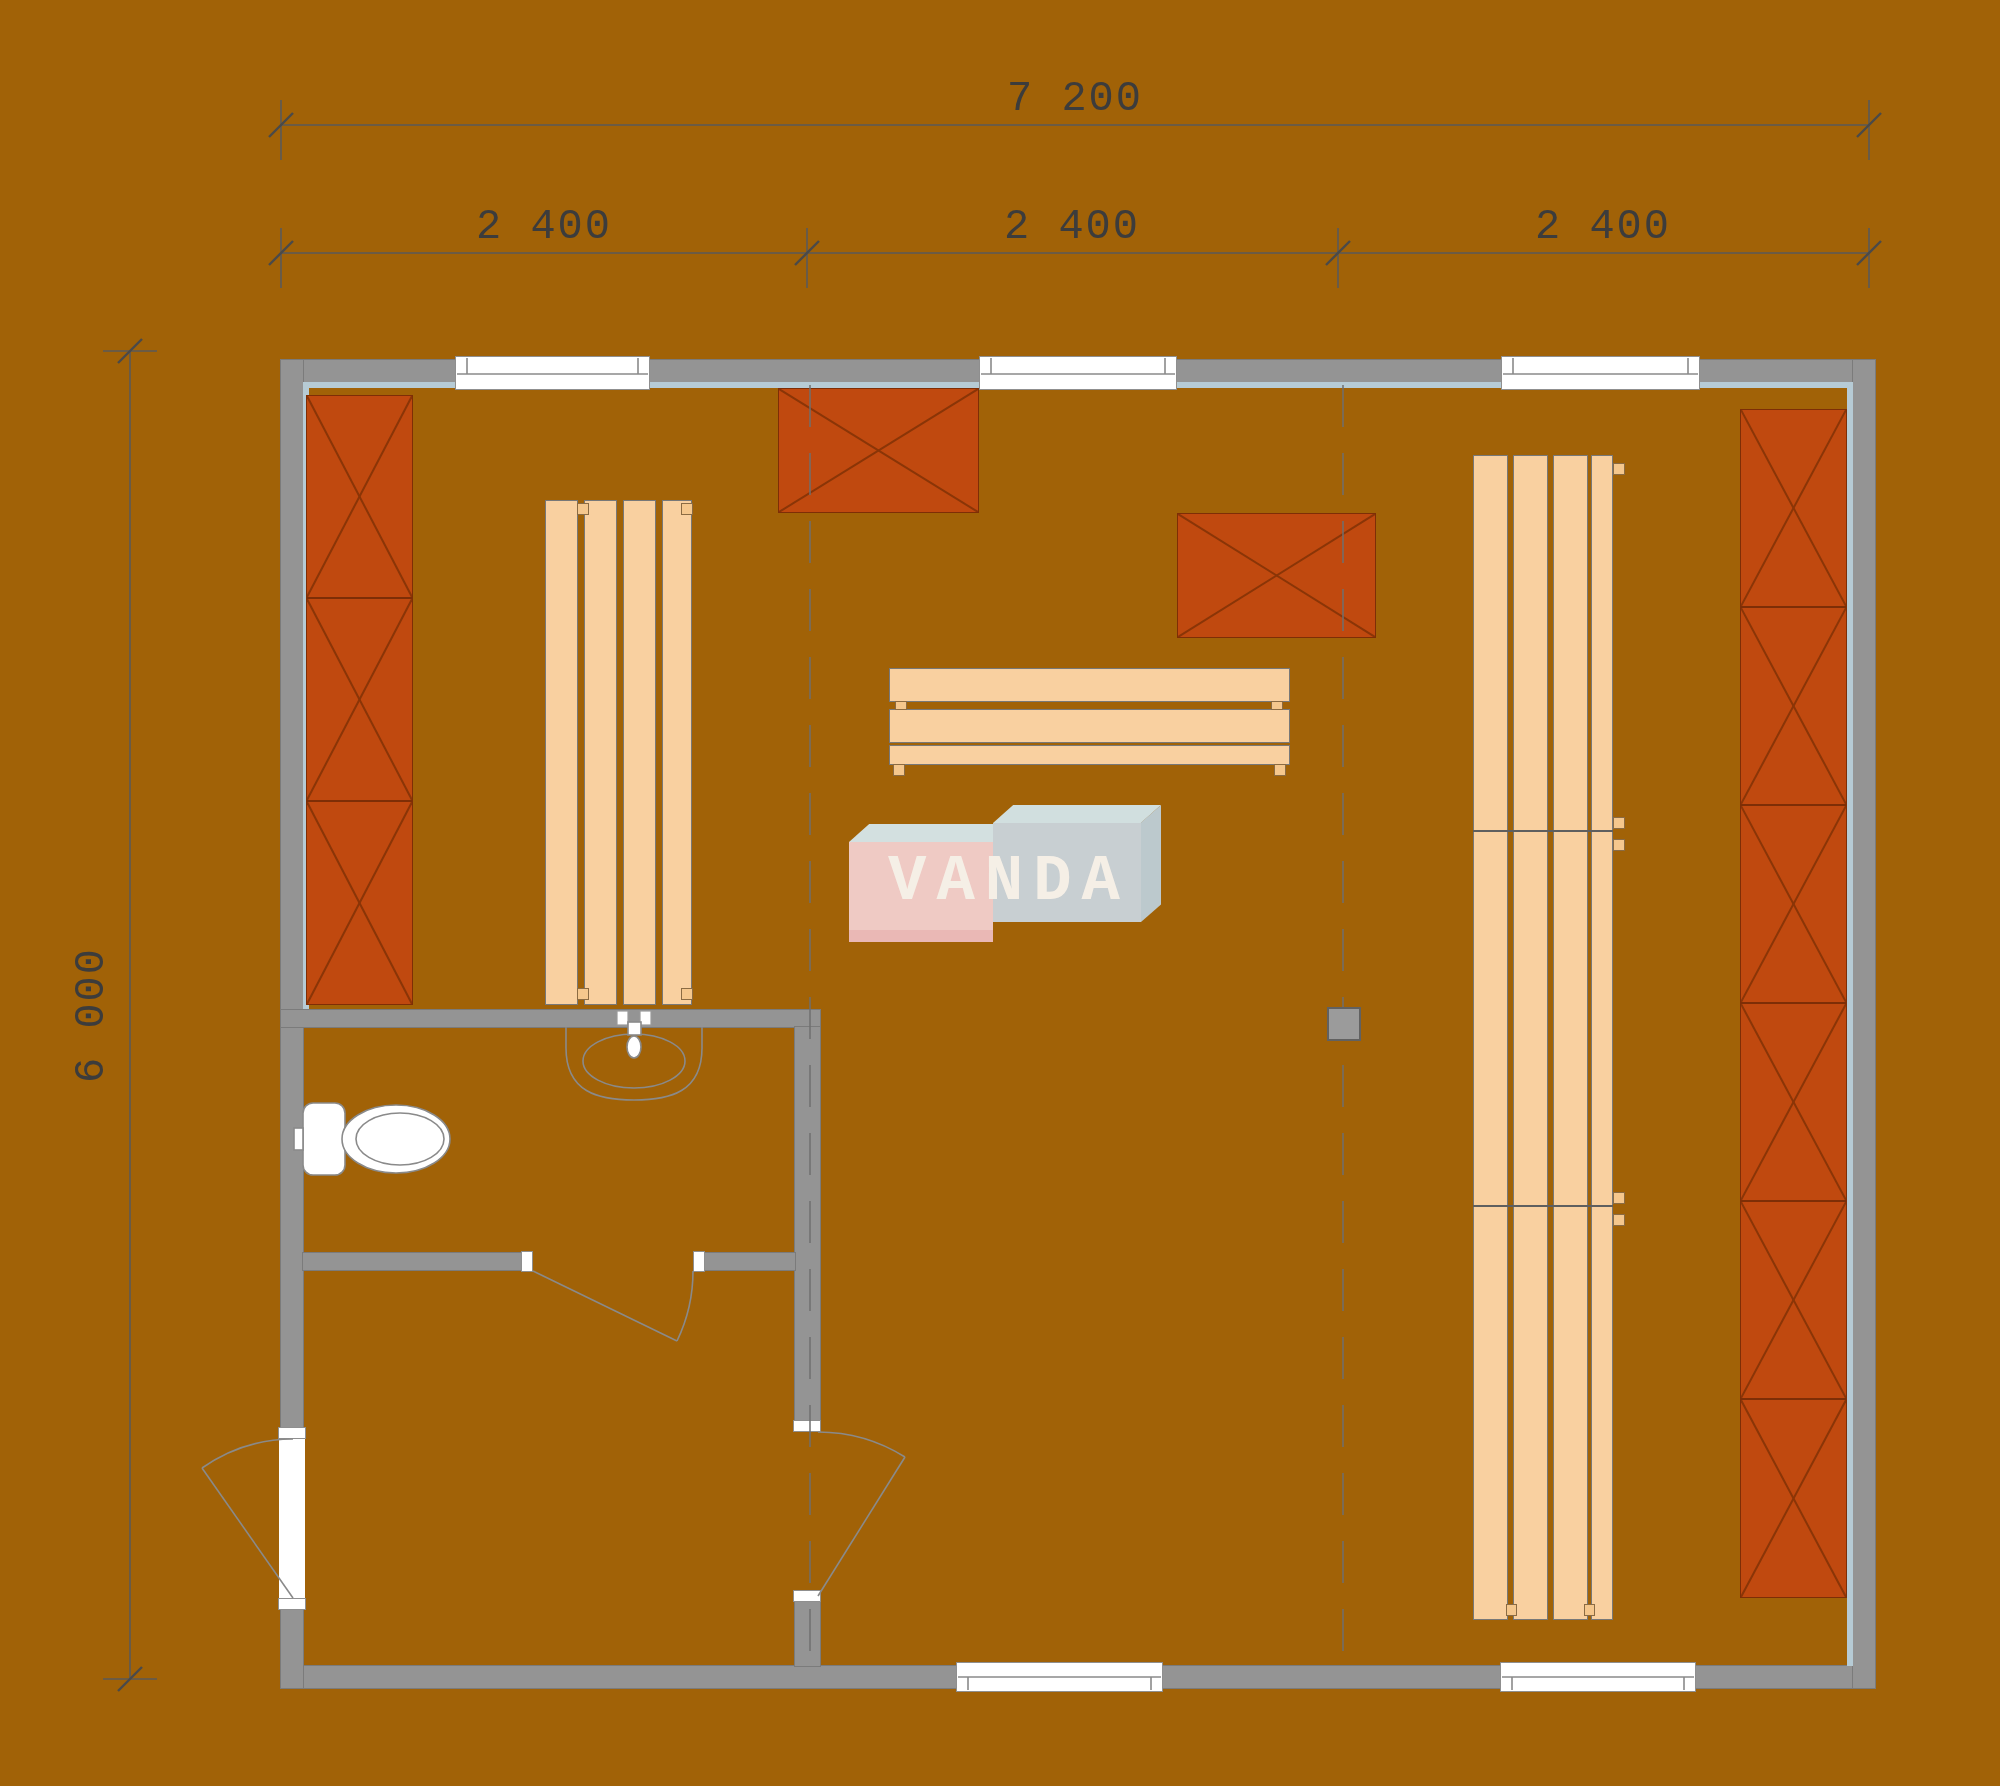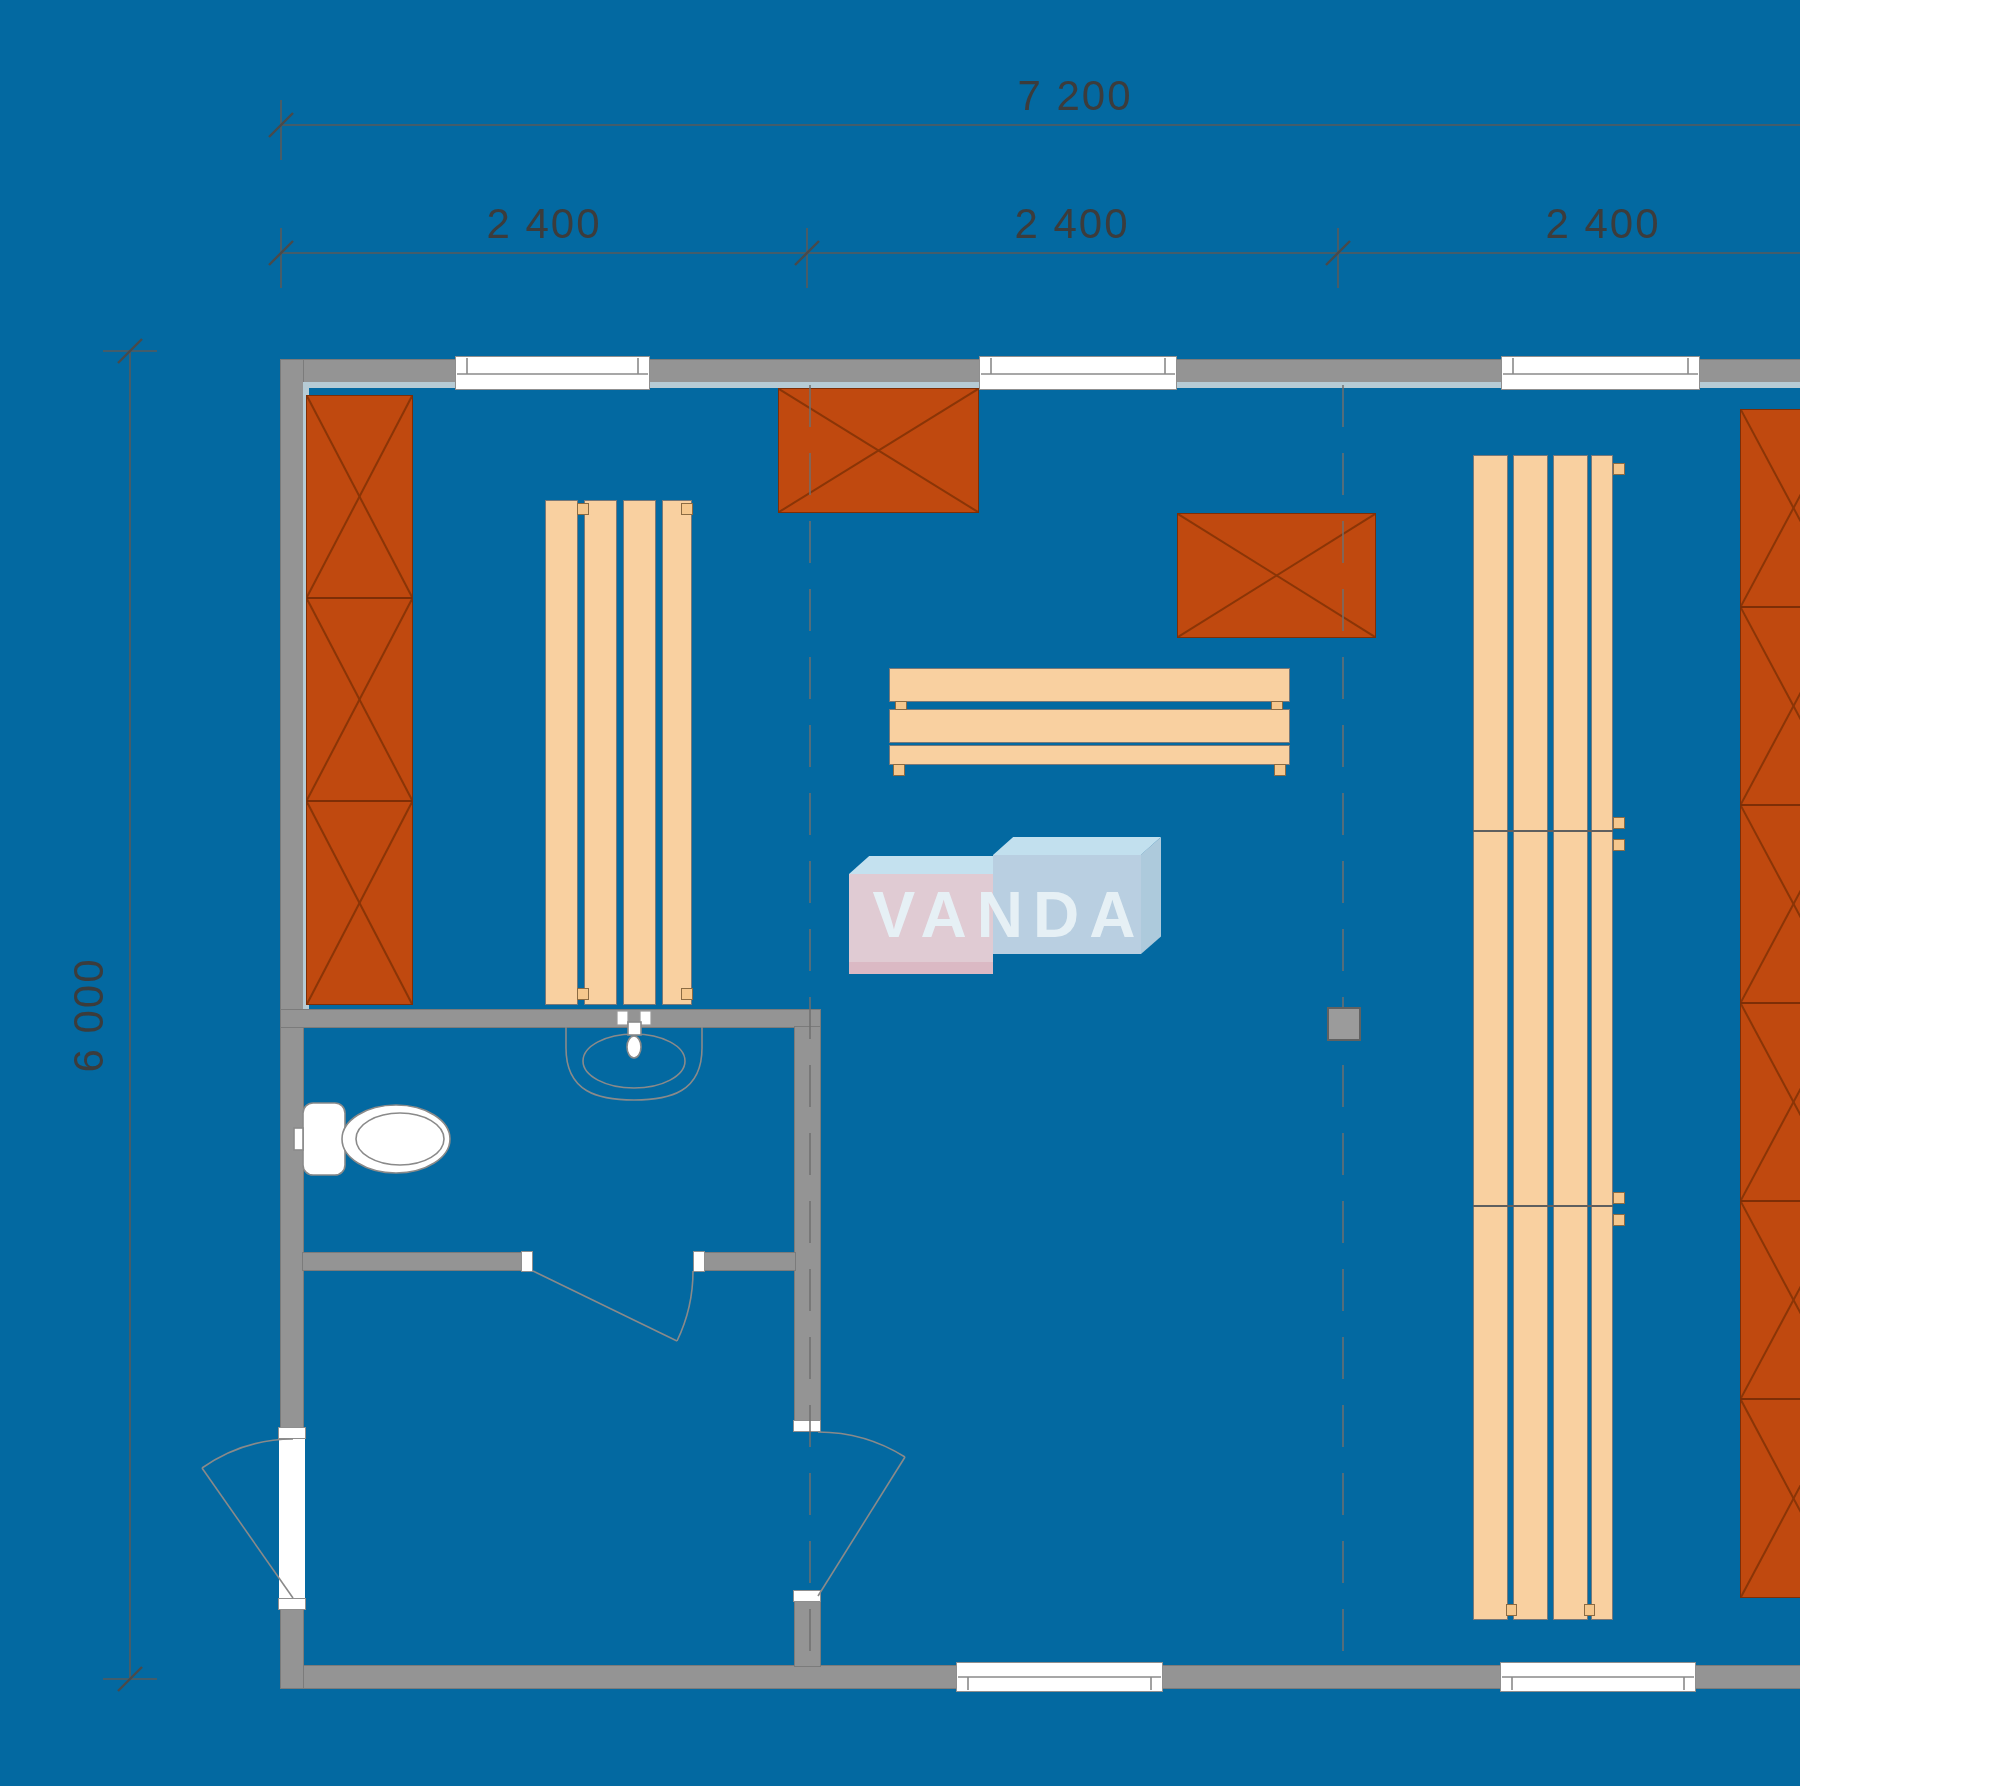--- a/index.html
+++ b/index.html
@@ -1,17 +1,17 @@
 <!DOCTYPE html>
 <html><head>
 <meta charset="utf-8">
 <style>
   html,body{margin:0;padding:0;background:#ffffff;}
-  .stage{position:relative;width:1800px;height:1786px;background:#0369a1;overflow:hidden;
-         font-family:Liberation Sans, sans-serif;}
+  .stage{position:relative;width:2000px;height:1786px;background:#a16207;overflow:hidden;
+         font-family:Liberation Mono, monospace;}
   .abs{position:absolute;}
   .wall{background:#949494;outline:1px solid #7b7b7b;}
   .liner{background:#b6cbd5;}
   .win{background:#ffffff;border:1px solid #8f8f8f;box-sizing:border-box;}
   .cap{background:#ffffff;border:1px solid #8f8f8f;box-sizing:border-box;}
   .cabseg{background:#c0490f;border:1px solid #7e2e06;box-sizing:border-box;position:relative;}
   .slat{background:#f9d0a0;border:1px solid #787878;box-sizing:border-box;}
   .tab{background:#f5c78d;border:1px solid #8b6b43;box-sizing:border-box;}
   .divline{background:#5f5f5f;}
   .stove{background:#9b9b9b;border:2px solid #616161;box-sizing:border-box;}
@@ -197,21 +197,21 @@
     <rect class="fixw" x="617" y="1011" width="11" height="14"></rect>
     <rect class="fixw" x="640" y="1011" width="11" height="14"></rect>
     <path class="fixn" d="M566,1027 L566,1048 C566,1092 598,1100 634,1100 C670,1100 702,1092 702,1048 L702,1027"></path>
     <ellipse class="fixn" cx="634" cy="1061" rx="51" ry="27"></ellipse>
     <rect class="fix" x="628" y="1022" width="13" height="13"></rect>
     <ellipse class="fix" cx="634" cy="1047" rx="7" ry="11"></ellipse>
   </svg>
 
   <div class="abs stove" style="left:1327px;top:1007px;width:34px;height:34px;"></div>
 
-  <div class="abs logo" style="left:845px;top:832px;width:320px;height:150px;">
+  <div class="abs logo" style="left:845px;top:800px;width:320px;height:150px;">
     <div class="face" style="left:4px;top:24px;width:144px;height:18px;background:#d9eef8;clip-path:polygon(0 100%,14% 0,100% 0,100% 100%);"></div>
     <div class="face" style="left:4px;top:42px;width:144px;height:100px;background:#f8d6d9;"></div>
     <div class="face" style="left:4px;top:130px;width:144px;height:12px;background:#f3c2c8;"></div>
     <div class="face" style="left:148px;top:5px;width:168px;height:18px;background:#d7edf7;clip-path:polygon(0 100%,12% 0,100% 0,88% 100%);"></div>
     <div class="face" style="left:296px;top:5px;width:20px;height:117px;background:#c0d5e3;clip-path:polygon(0 15%,100% 0,100% 85%,0 100%);"></div>
     <div class="face" style="left:148px;top:23px;width:148px;height:99px;background:#cddbe8;"></div>
     <div class="brand">VANDA</div>
   </div>
 
 </div>

